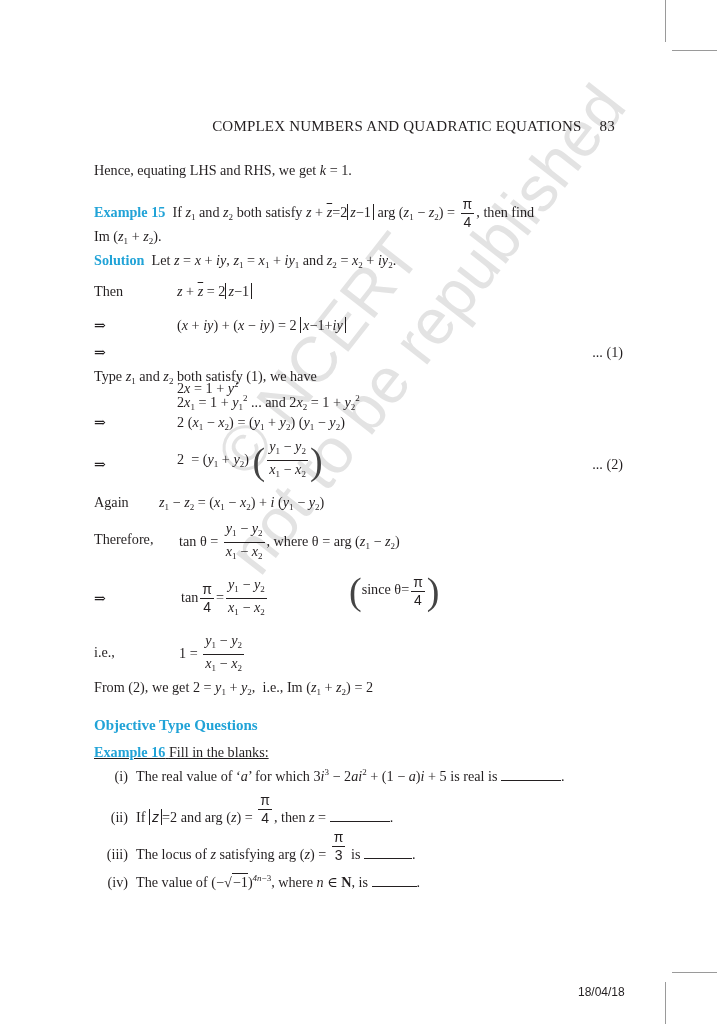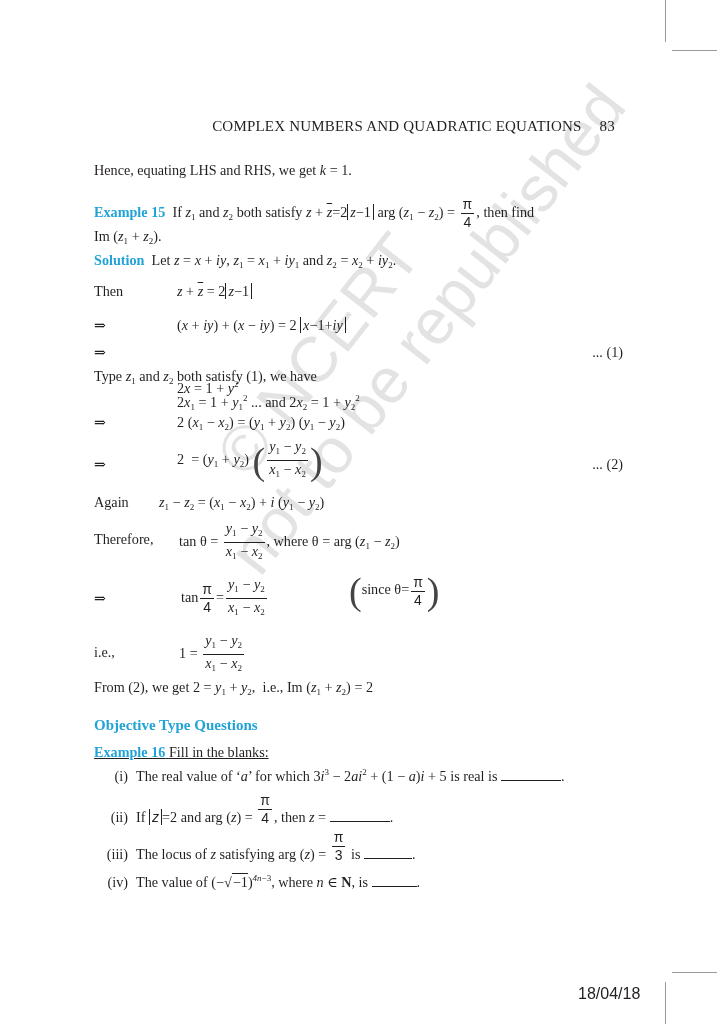--- a/index.html
+++ b/index.html
@@ -23,21 +23,21 @@
   .frac { display: inline-flex; flex-direction: column; align-items: center; vertical-align: middle; line-height: 17px; margin: 0 2px; }
   .frac .num { border-bottom: 1px solid #231f20; padding: 0 2px; }
   .frac .den { padding: 0 2px; }
   .frac.pi .num, .frac.pi .den { font-family: "Liberation Sans", sans-serif; font-size: 14px; }
   .bar { text-decoration: overline; }
   .mod { border-left: 1px solid #231f20; border-right: 1px solid #231f20; padding: 0 2px; }
   .paren-big { font-size: 38px; font-weight: 100; vertical-align: middle; line-height: 38px; color: #444; }
   .blank { display: inline-block; border-bottom: 1px solid #231f20; vertical-align: baseline; height: 12px; }
   .item { position: absolute; left: 108px; white-space: nowrap; }
   .roman { display: inline-block; width: 32px; text-align: right; margin-right: 8px; }
-  .footer-date { position: absolute; top: 985px; left: 578px; font-family: "Liberation Sans", sans-serif; font-size: 16px; color: #231f20; }
+  .footer-date { position: absolute; top: 985px; left: 578px; font-family: "Liberation Sans", sans-serif; font-size: 12px; color: #231f20; }
   .watermark { position: absolute; left: 160px; top: 500px; transform: rotate(-52deg); transform-origin: left top;
     font-family: "Liberation Sans", sans-serif; color: #e3e3e3; font-size: 64px; line-height: 70px; white-space: nowrap; pointer-events: none; z-index: 0; }
   .content { position: relative; z-index: 1; }
   .sqrt { border-top: 1px solid #231f20; padding-left: 1px; }
 </style>
 </head>
 <body>
 
 <div class="crop-v" style="left:665px; top:0; height:42px;"></div>
 <div class="crop-h" style="left:672px; top:50px; width:45px;"></div>

